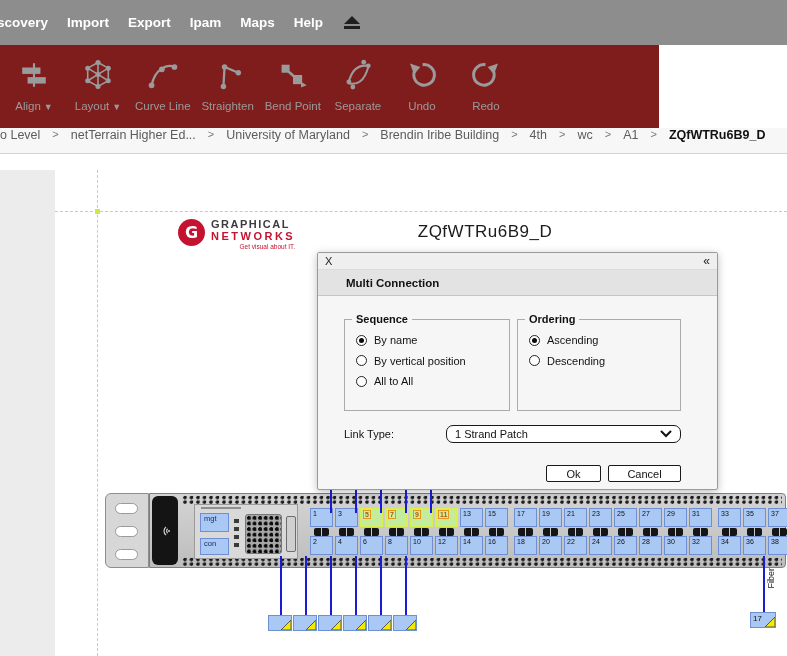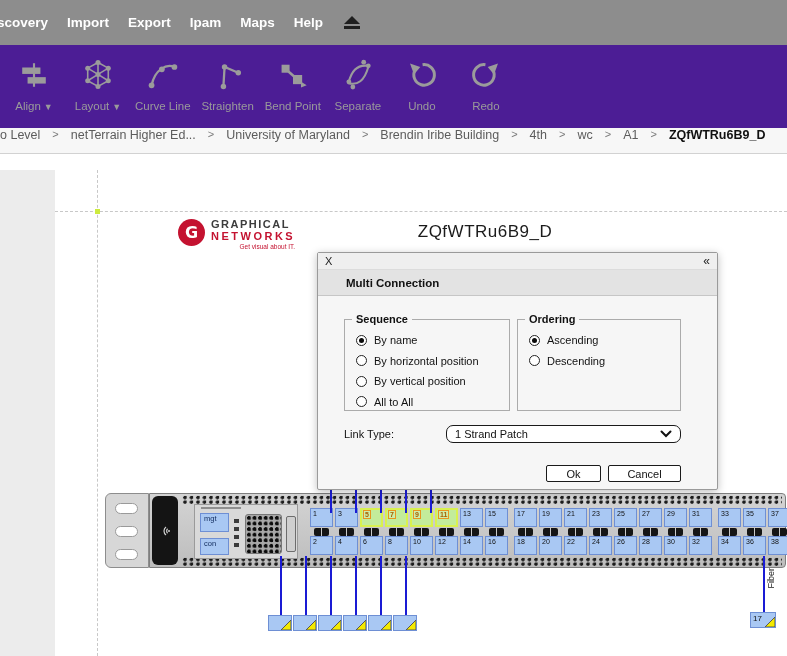--- a/index.html
+++ b/index.html
@@ -13,21 +13,21 @@
   
   .menubar{position:absolute;left:0;top:0;width:787px;height:45px;background:#8d8d8d;
     display:flex;align-items:center;gap:19px;color:#fff;font-weight:bold;font-size:13.5px}
   .menubar .mi{cursor:default;white-space:nowrap}
   .menubar .mi:first-child{margin-left:-3px}
   .eject{display:flex;flex-direction:column;align-items:center;width:20px}
   .eject .tri{width:0;height:0;border-left:8px solid transparent;border-right:8px solid transparent;border-bottom:8px solid #1f1f1f}
   .eject .bar{width:16px;height:3.5px;background:#1f1f1f;margin-top:2px}
 
   
-  .toolbar{position:absolute;left:0;top:45px;width:787px;height:83px;background:#4c1d95;
+  .toolbar{position:absolute;left:0;top:45px;width:659px;height:83px;background:#7f1d1d;
     display:flex;align-items:flex-start;padding:13px 0 0 2px}
   .tool{display:flex;flex-direction:column;align-items:center;min-width:64px;padding:0 5px}
   .tool .ticon{height:34px;display:flex;align-items:center;justify-content:center}
   .tool .tlabel{margin-top:8px;font-size:11.5px;color:#9a9a9a;white-space:nowrap}
   .tool svg{stroke:#9b9b9b}
   .chev{font-size:9px;color:#9a9a9a;margin-left:3px}
 
   
   .breadcrumb{position:absolute;left:0;top:128px;width:787px;height:26px;background:#f7f7f7;
     border-bottom:1px solid #d2d2d2;display:flex;align-items:flex-start;gap:12px;font-size:12.5px;color:#5c5c5c;white-space:nowrap}
@@ -514,24 +514,20 @@
         <div class="fsrow">
           <fieldset class="seq">
             <legend>Sequence</legend>
             <div id="seq-options">
                 <div class="opt">
                   <span class="radio selected"></span>
                   <span>By name</span>
                 </div>
                 <div class="opt">
                   <span class="radio"></span>
-                  <span>By horizontal position</span>
-                </div>
-                <div class="opt">
-                  <span class="radio"></span>
                   <span>By vertical position</span>
                 </div>
                 <div class="opt">
                   <span class="radio"></span>
                   <span>All to All</span>
                 </div>
               </div>
           </fieldset>
           <fieldset class="ord">
             <legend>Ordering</legend>

